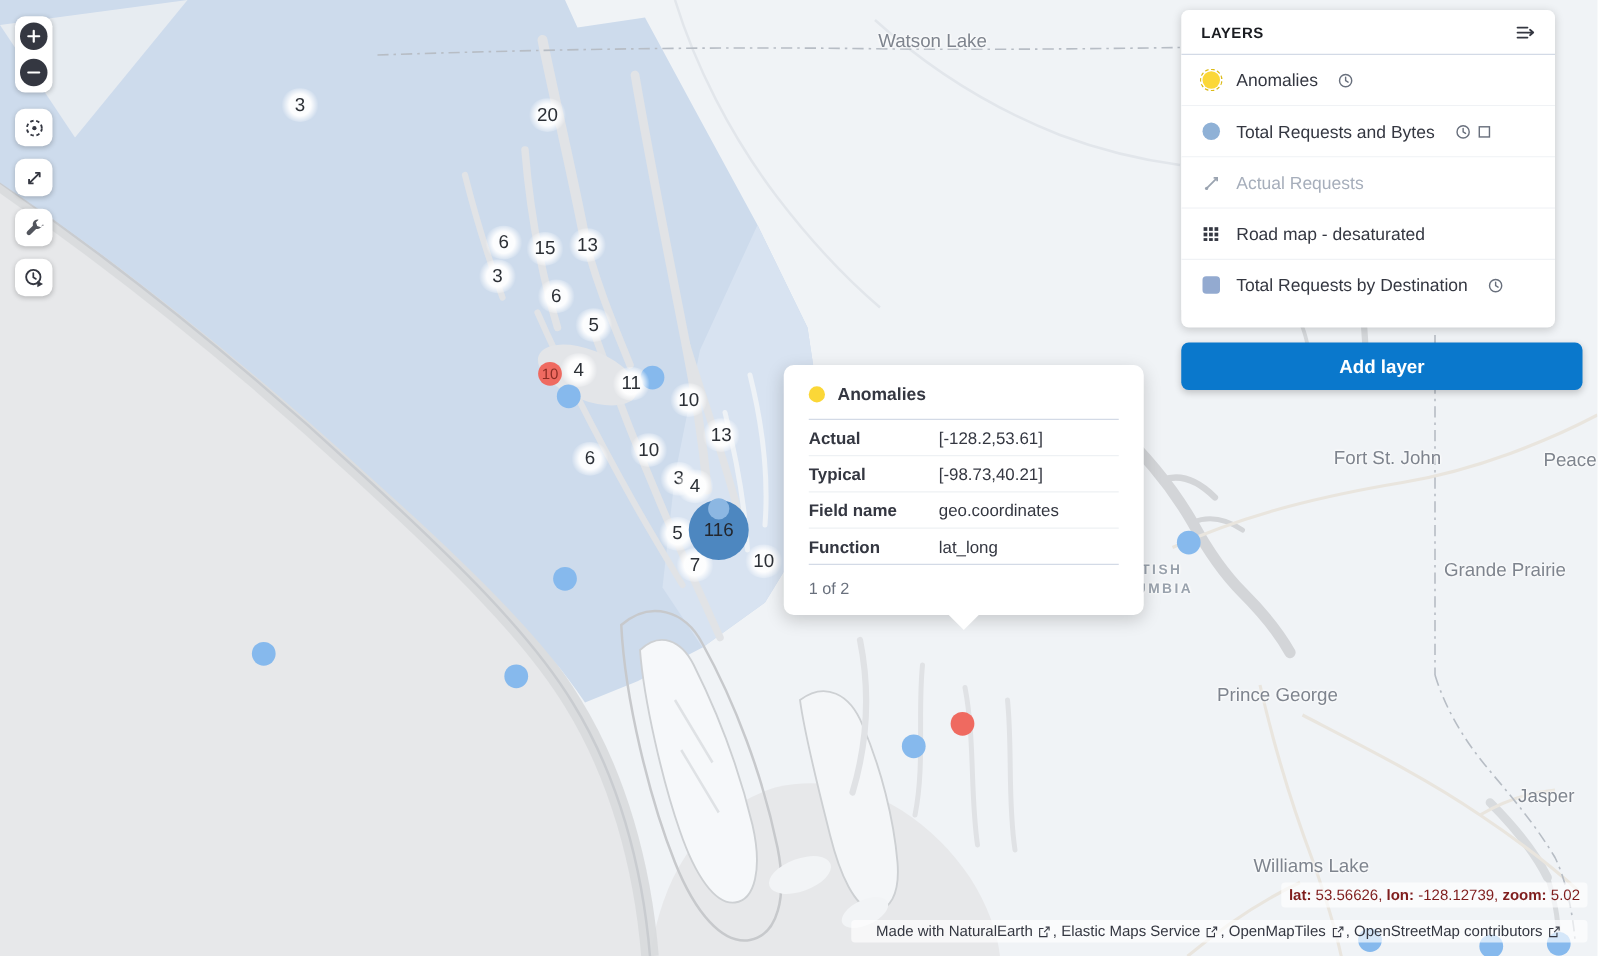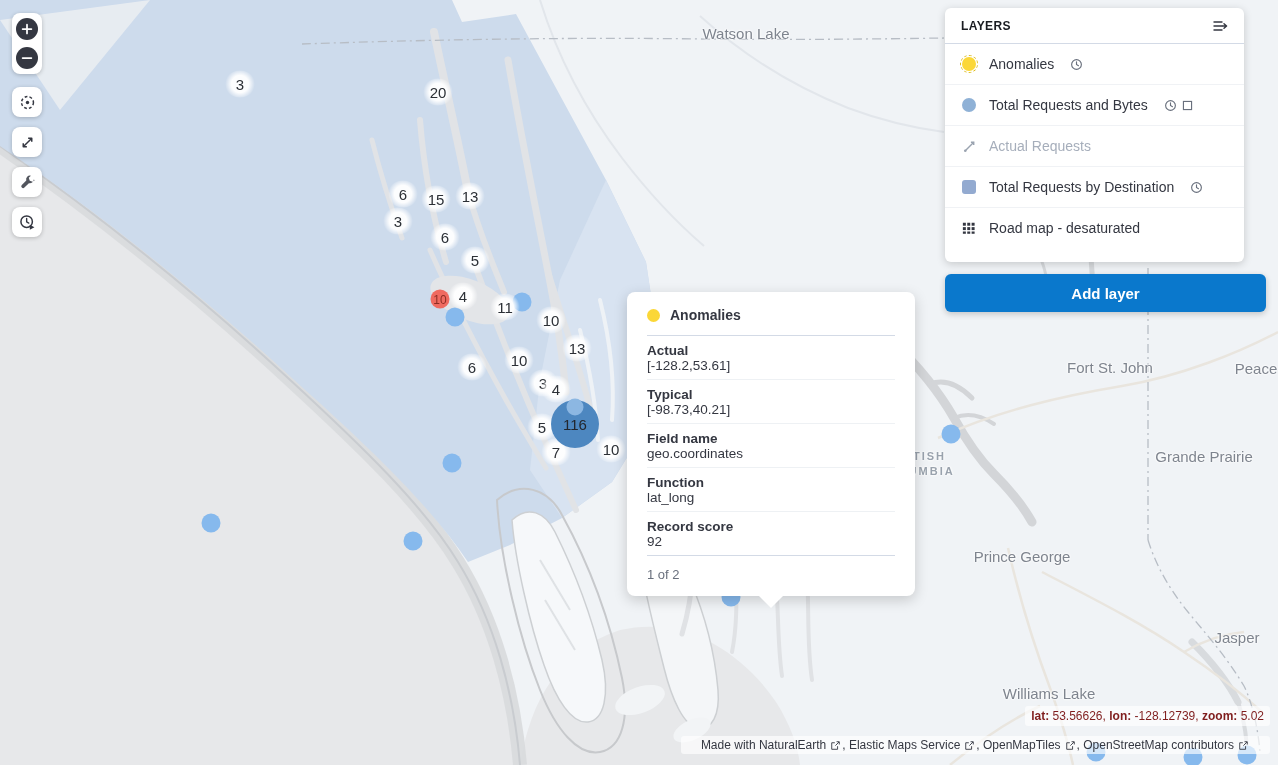--- a/index.html
+++ b/index.html
@@ -51,21 +51,21 @@
   .attr-link svg{width:11px;height:11px;margin:0 1px;}
 
   
   .popup{position:absolute;left:627px;top:292px;width:288px;z-index:6;background:#fff;
          border-radius:8px;box-shadow:0 4px 14px rgba(0,0,0,.18);padding:15px 20px 14px;box-sizing:border-box;}
   .popup::after{content:"";position:absolute;left:50%;bottom:-12px;margin-left:-13px;
                 border:13px solid transparent;border-top:13px solid #fff;border-bottom:none;}
   .popup-head{display:flex;align-items:center;gap:10px;padding-bottom:12px;border-bottom:1px solid #d3dae6;}
   .popup-dot{width:13px;height:13px;border-radius:50%;background:#fbd737;flex:none;}
   .popup-title{font-size:14px;font-weight:bold;color:#343741;}
-  .prow{display:flex;align-items:baseline;padding:7px 0 6px;border-bottom:1px solid #eef1f4;font-size:13.5px;flex-direction:column;}
+  .prow{display:flex;align-items:baseline;padding:7px 0 6px;border-bottom:1px solid #eef1f4;font-size:13.5px;}
   .prow:last-of-type{border-bottom:1px solid #d3dae6;}
   .pl{width:104px;flex:none;font-weight:bold;color:#343741;}
   .pv{color:#343741;}
   .popup-foot{margin-top:11px;font-size:13px;color:#69707d;}
 
   
   .layers-panel{position:absolute;left:945px;top:8px;width:299px;z-index:7;background:#fff;
                 border-radius:6px;box-shadow:0 2px 8px rgba(0,0,0,.18);overflow:hidden;}
   .panel-head{height:35px;display:flex;align-items:center;justify-content:space-between;
               padding:0 14px 0 16px;border-bottom:1px solid #d3dae6;}
@@ -273,24 +273,20 @@
           <span class="pv">[-98.73,40.21]</span>
         </div>
         <div class="prow">
           <span class="pl">Field name</span>
           <span class="pv">geo.coordinates</span>
         </div>
         <div class="prow">
           <span class="pl">Function</span>
           <span class="pv">lat_long</span>
         </div>
-        <div class="prow">
-          <span class="pl">Record score</span>
-          <span class="pv">92</span>
-        </div>
       </div>
     <div class="popup-foot">1 of 2</div>
   </div>
 
   <div class="layers-panel">
     <div class="panel-head">
       <span class="panel-title">LAYERS</span>
       <button class="panel-collapse">
         <svg viewBox="0 0 16 16">
             <path d="M2 4h8 M2 8h8 M2 12h8" stroke="#343741" stroke-width="1.4" stroke-linecap="round" fill="none"></path>
@@ -328,51 +324,51 @@
         </div>
         <div class="layer-row disabled">
           <span class="sw-wrap">
             <svg viewBox="0 0 16 16" width="15" height="15">
               <path d="M3.5 12.5L12.5 3.5" stroke="#9aa3b0" stroke-width="1.5" fill="none"></path>
               <path d="M9.5 3.5h3v3" stroke="#9aa3b0" stroke-width="1.5" fill="none"></path>
               <circle cx="3.5" cy="12.5" r="1.4" fill="#9aa3b0"></circle>
             </svg>
           </span>
           <span class="llabel">Actual Requests</span>
-        </div>
-        <div class="layer-row">
-          <span class="sw-wrap">
-            <span class="sw-square"></span>
-          </span>
-          <span class="llabel">Total Requests by Destination</span>
-          <span class="badges">
-            <svg viewBox="0 0 16 16">
-              <circle cx="8" cy="8" r="6" fill="none" stroke="#69707d" stroke-width="1.4"></circle>
-              <path d="M8 4.6V8l2.4 1.5" fill="none" stroke="#69707d" stroke-width="1.4" stroke-linecap="round"></path>
-            </svg>
-          </span>
         </div>
         <div class="layer-row">
           <span class="sw-wrap">
             <svg viewBox="0 0 16 16" width="14" height="14">
               <g fill="#343741">
                 <rect x="1" y="2" width="3.4" height="3.4"></rect>
                 <rect x="6" y="2" width="3.4" height="3.4"></rect>
                 <rect x="11" y="2" width="3.4" height="3.4"></rect>
                 <rect x="1" y="7" width="3.4" height="3.4"></rect>
                 <rect x="6" y="7" width="3.4" height="3.4"></rect>
                 <rect x="11" y="7" width="3.4" height="3.4"></rect>
                 <rect x="1" y="12" width="3.4" height="2.6"></rect>
                 <rect x="6" y="12" width="3.4" height="2.6"></rect>
                 <rect x="11" y="12" width="3.4" height="2.6"></rect>
               </g>
             </svg>
           </span>
           <span class="llabel">Road map - desaturated</span>
         </div>
+        <div class="layer-row">
+          <span class="sw-wrap">
+            <span class="sw-square"></span>
+          </span>
+          <span class="llabel">Total Requests by Destination</span>
+          <span class="badges">
+            <svg viewBox="0 0 16 16">
+              <circle cx="8" cy="8" r="6" fill="none" stroke="#69707d" stroke-width="1.4"></circle>
+              <path d="M8 4.6V8l2.4 1.5" fill="none" stroke="#69707d" stroke-width="1.4" stroke-linecap="round"></path>
+            </svg>
+          </span>
+        </div>
       </div>
   </div>
   <button class="add-layer">Add layer</button>
 
   <div class="coords">
     <b>lat:</b>
     <span>53.56626,</span>
     <b>lon:</b>
     <span>-128.12739,</span>
     <b>zoom:</b>

